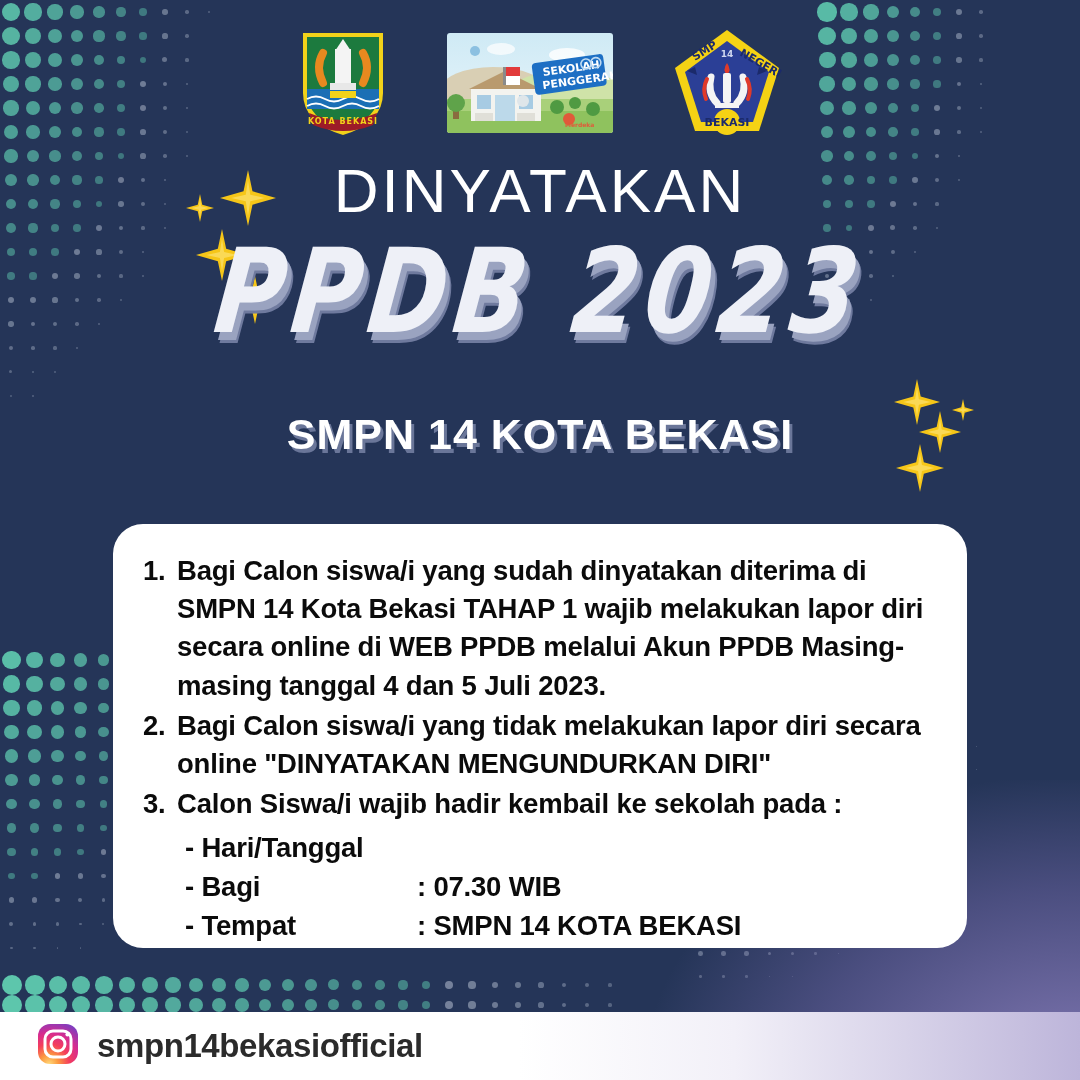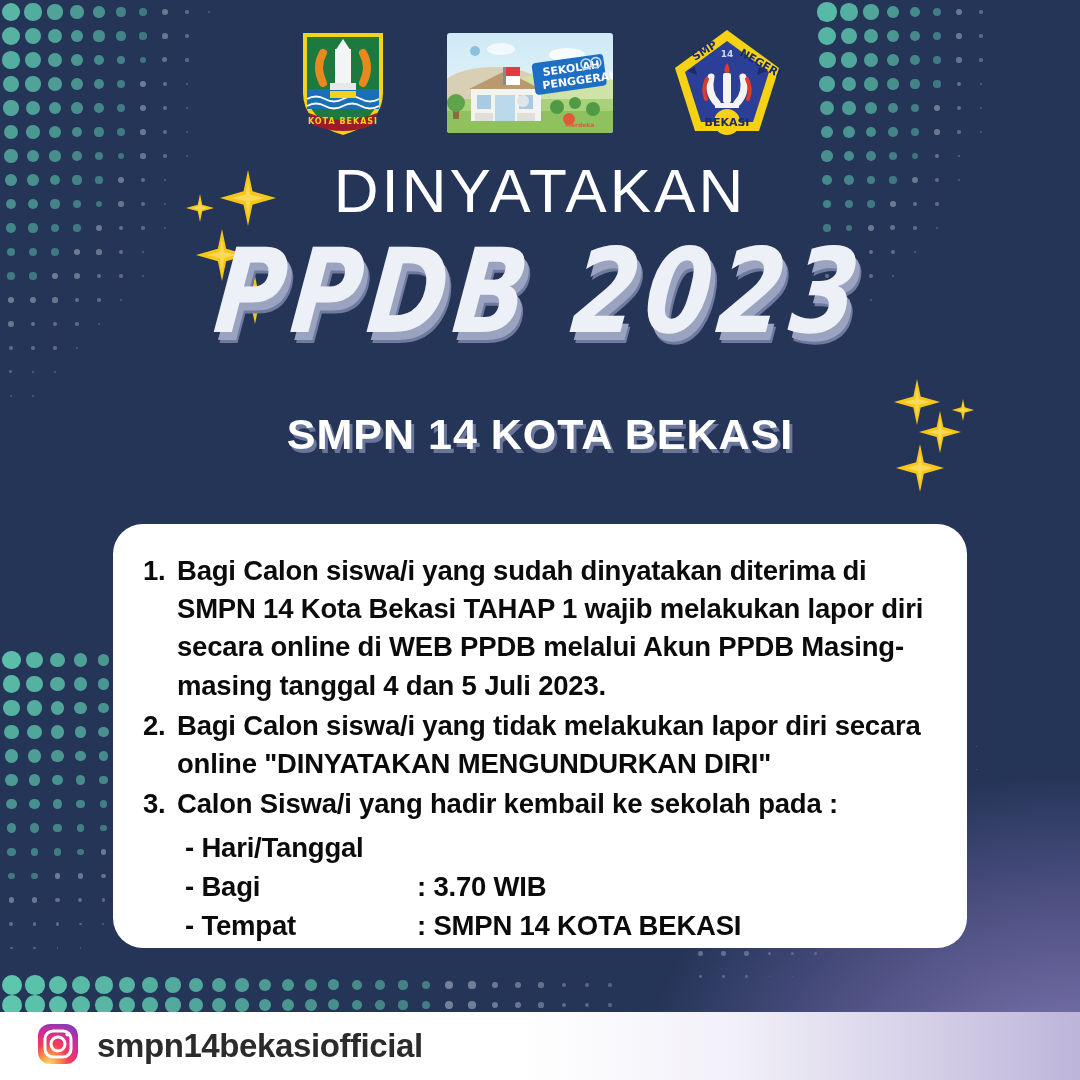--- a/index.html
+++ b/index.html
@@ -743,29 +743,29 @@
     <div id="ppdb-wrap">
       <span id="ppdb">PPDB 2023</span>
     </div>
     <div id="school-name">SMPN 14 KOTA BEKASI</div>
   </div>
 
   <div id="card">
     <ol id="notice-list">
       <li>Bagi Calon siswa/i yang sudah dinyatakan  diterima di SMPN 14 Kota Bekasi TAHAP 1 wajib melakukan lapor diri  secara online di WEB PPDB melalui  Akun PPDB Masing-masing tanggal 4 dan 5 Juli 2023.</li>
       <li>Bagi Calon siswa/i yang tidak melakukan lapor diri secara online "DINYATAKAN MENGUNDURKAN DIRI"</li>
-      <li>Calon Siswa/i yang hadir kembail ke sekolah pada :</li>
+      <li>Calon Siswa/i wajib hadir kembail ke sekolah pada :</li>
     </ol>
     <div id="detail-lines">
       <div class="detail-row">
         <span class="detail-label">- Hari/Tanggal</span>
       </div>
       <div class="detail-row">
         <span class="detail-label">- Bagi</span>
-        <span class="detail-value">: 3.70 WIB</span>
+        <span class="detail-value">: 07.30 WIB</span>
       </div>
       <div class="detail-row">
         <span class="detail-label">- Tempat</span>
         <span class="detail-value">: SMPN 14 KOTA BEKASI</span>
       </div>
     </div>
   </div>
 
   <div id="footer">
 

